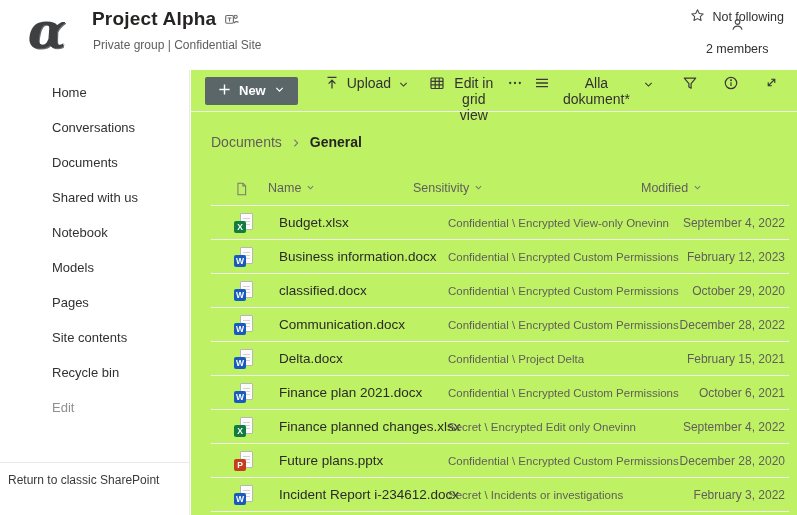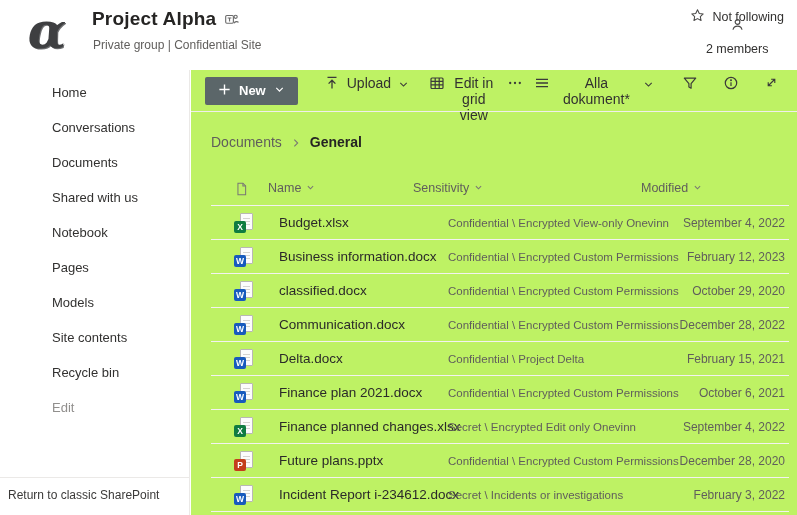--- a/index.html
+++ b/index.html
@@ -20,21 +20,21 @@
   .top-right { position:absolute; right:13px; top:7px; font-size:12.5px; color:#323130; }
   .top-right .tr-row { display:flex; justify-content:flex-end; align-items:center; gap:7px; height:20px; cursor:pointer; }
   .top-right .tr-row + .tr-row { margin-top:9px;flex-direction:column; }
   .top-right svg { color:#494847; }
 
   
   .sidebar { position:absolute; left:0; top:70px; width:190px; bottom:0; border-right:1px solid #ebe9e7; background:#fff; }
   .sidebar ul { list-style:none; padding-top:5px;margin-left:32px; }
   .sidebar li { height:35px; line-height:35px; padding-left:20px; font-size:13px; color:#323130; cursor:pointer; }
   .sidebar li.muted { color:#918f8d; }
-  .sidebar-footer { position:absolute; left:0; right:0; bottom:0; height:38px; border-top:1px solid #ebe9e7;
+  .sidebar-footer { position:absolute; left:0; right:0; bottom:0; height:53px; border-top:1px solid #ebe9e7;
                     padding:10px 6px 0 8px; font-size:12px; color:#3b3a39; cursor:pointer; }
 
   
   .main { position:absolute; left:191px; top:70px; right:0; bottom:0; background:#bef264; }
 
   .toolbar { height:42px; display:flex; align-items:center; padding:0 10px 0 14px; border-bottom:1px solid #f0eeec; }
   .new-btn { display:flex; align-items:center; gap:8px; height:28px; padding:0 13px; border:none; border-radius:2px;
              background:#5b6669; color:#fff; font-size:13px; font-weight:700; font-family:inherit; cursor:pointer; margin-right:16px; }
   .tb-btn { display:flex; gap:7px; height:32px; padding:0 10px; border:none; background:none;
             font-family:inherit; font-size:14px; color:#323130; cursor:pointer; border-radius:2px; }
@@ -110,22 +110,22 @@
     </div>
   </header>
 
   <nav class="sidebar">
     <ul id="sidebar-list">
         <li>Home</li>
         <li>Conversations</li>
         <li>Documents</li>
         <li>Shared with us</li>
         <li>Notebook</li>
+        <li>Models</li>
         <li>Pages</li>
-        <li>Models</li>
         <li>Site contents</li>
         <li>Recycle bin</li>
         <li class="muted">Edit</li>
       </ul>
     <div class="sidebar-footer">Return to classic SharePoint</div>
   </nav>
 
   <main class="main">
 
     <div class="toolbar">

